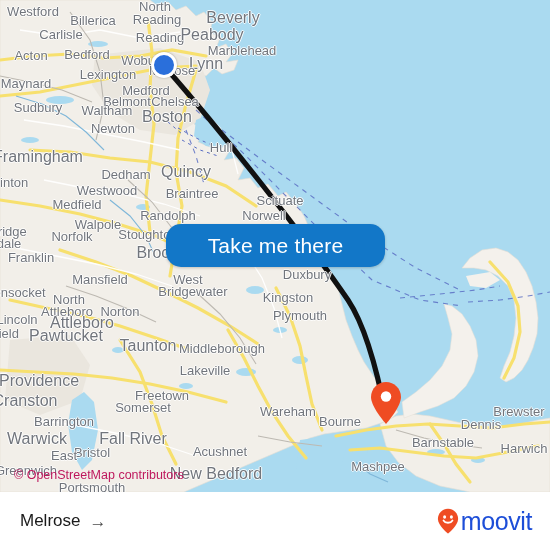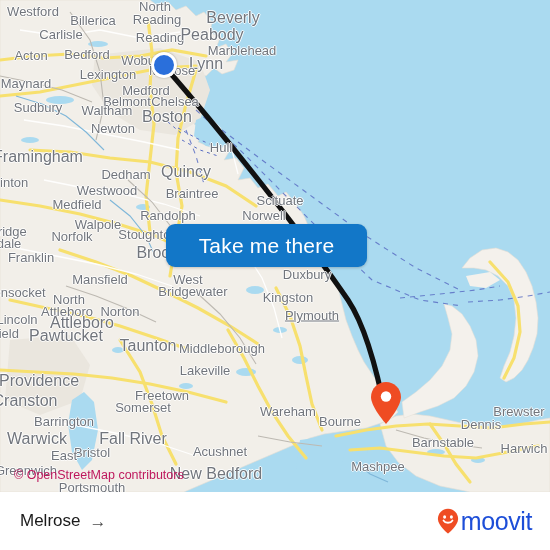--- a/index.html
+++ b/index.html
@@ -78,25 +78,25 @@
     height: 44px;
     margin-left: -16px;
     margin-top: -44px;
   }
 
   
   #cta-button {
     position: absolute;
     left: 166px;
     top: 224px;
-    width: 201px;
+    width: 219px;
     height: 43px;
     background: #1277c8;
     border: none;
-    border-radius: 9px;
+    border-radius: 15px;
     color: #ffffff;
     font-family: "Liberation Sans", sans-serif;
     font-size: 21px;
     letter-spacing: 0.2px;
     cursor: pointer;
     padding: 0;
     box-shadow: 0 1px 3px rgba(0,0,0,0.2);
   }
 
   
@@ -324,21 +324,21 @@
         <div class="map-label sz-m" style="left: 31px; top: 257px;">Franklin</div>
         <div class="map-label sz-m" style="left: 307px; top: 274px;">Duxbury</div>
         <div class="map-label sz-m" style="left: 10px; top: 292px;">Woonsocket</div>
         <div class="map-label sz-m" style="left: 100px; top: 279px;">Mansfield</div>
         <div class="map-label sz-m" style="left: 188px; top: 279px;">West</div>
         <div class="map-label sz-m" style="left: 193px; top: 291px;">Bridgewater</div>
         <div class="map-label sz-m" style="left: 288px; top: 297px;">Kingston</div>
         <div class="map-label sz-m" style="left: 69px; top: 299px;">North</div>
         <div class="map-label sz-m" style="left: 67px; top: 311px;">Attleboro</div>
         <div class="map-label sz-m" style="left: 120px; top: 311px;">Norton</div>
-        <div class="map-label sz-m" style="left: 312px; top: 315px; text-decoration: underline;">Plymouth</div>
+        <div class="map-label sz-m" style="left: 300px; top: 315px;">Plymouth</div>
         <div class="map-label sz-m" style="left: 17px; top: 319px;">Lincoln</div>
         <div class="map-label sz-l" style="left: 82px; top: 323px;">Attleboro</div>
         <div class="map-label sz-m" style="left: 7px; top: 333px;">field</div>
         <div class="map-label sz-l" style="left: 148px; top: 346px;">Taunton</div>
         <div class="map-label sz-m" style="left: 222px; top: 348px;">Middleborough</div>
         <div class="map-label sz-l" style="left: 48px; top: 336px; padding-left: 36px;">Pawtucket</div>
         <div class="map-label sz-m" style="left: 205px; top: 370px;">Lakeville</div>
         <div class="map-label sz-l" style="left: 39px; top: 381px;">Providence</div>
         <div class="map-label sz-m" style="left: 162px; top: 395px;">Freetown</div>
         <div class="map-label sz-l" style="left: 25px; top: 401px;">Cranston</div>

